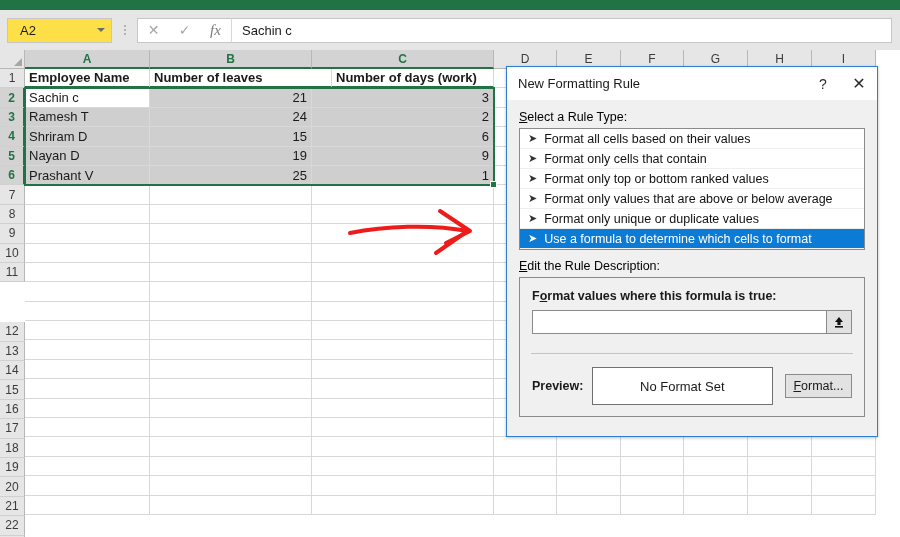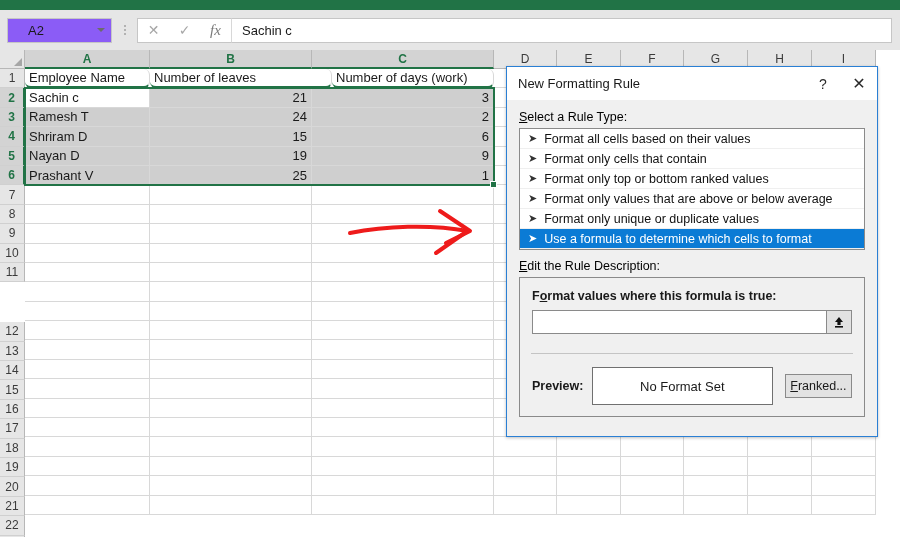--- a/index.html
+++ b/index.html
@@ -19,24 +19,24 @@
 
   
   .formula-row {
     position: absolute; left: 0; top: 10px; width: 900px; height: 40px;
     background: #e6e6e6;
     display: flex; align-items: center;
   }
   .name-box {
     margin-left: 7px;
     width: 105px; height: 25px;
-    background: #8b5cf6; border: 1px solid #c6c6c6;
+    background: #fde047; border: 1px solid #c6c6c6;
     display: flex; align-items: center;
     font-size: 13px; color: #1a1a1a;
-    padding-left: 20px;
+    padding-left: 12px;
     position: relative;
   }
   .name-box-value { flex: 1; }
   .name-box-arrow {
     width: 20px; height: 100%;
     display: flex; align-items: center; justify-content: center;
   }
   .name-box-arrow::after {
     content: ""; display: block;
     border-left: 4px solid transparent;
@@ -100,21 +100,21 @@
   .cells { position: absolute; left: 25px; top: 19px; }
   .grow { display: flex; }
   .cell {
     border-right: 1px solid #d8d8d8; border-bottom: 1px solid #d8d8d8;
     font-size: 13px; color: #1a1a1a;
     display: flex; align-items: center;
     padding: 0 4px; overflow: hidden; white-space: nowrap;
     background: #fff;
   }
   .cell.num { justify-content: flex-end; }
-  .cell.hdr { font-weight: normal; border-radius: 6px; }
+  .cell.hdr { font-weight: bold; }
   .cell.shaded { background: #cfcfcf; }
   .cell.active { background: #fff; }
   .hdr-underline { border-bottom: 2px solid #217346; }
 
   .sel-border {
     position: absolute; border: 2px solid #217346;
     pointer-events: none;
   }
   .fill-handle {
     position: absolute; width: 7px; height: 7px; background: #217346;
@@ -596,21 +596,21 @@
               </svg>
             </div>
           </div>
         </div>
         <div class="divider"></div>
         <div class="preview-row">
           <div class="preview-label">Preview:</div>
           <div class="preview-box">No Format Set</div>
           <div class="format-btn">
               <u>F</u>
-              <span id="formatBtnRest">ranked...</span>
+              <span id="formatBtnRest">ormat...</span>
             </div>
         </div>
       </div>
     </div>
 
   </div>
 
 </div>
 
 </body></html>

